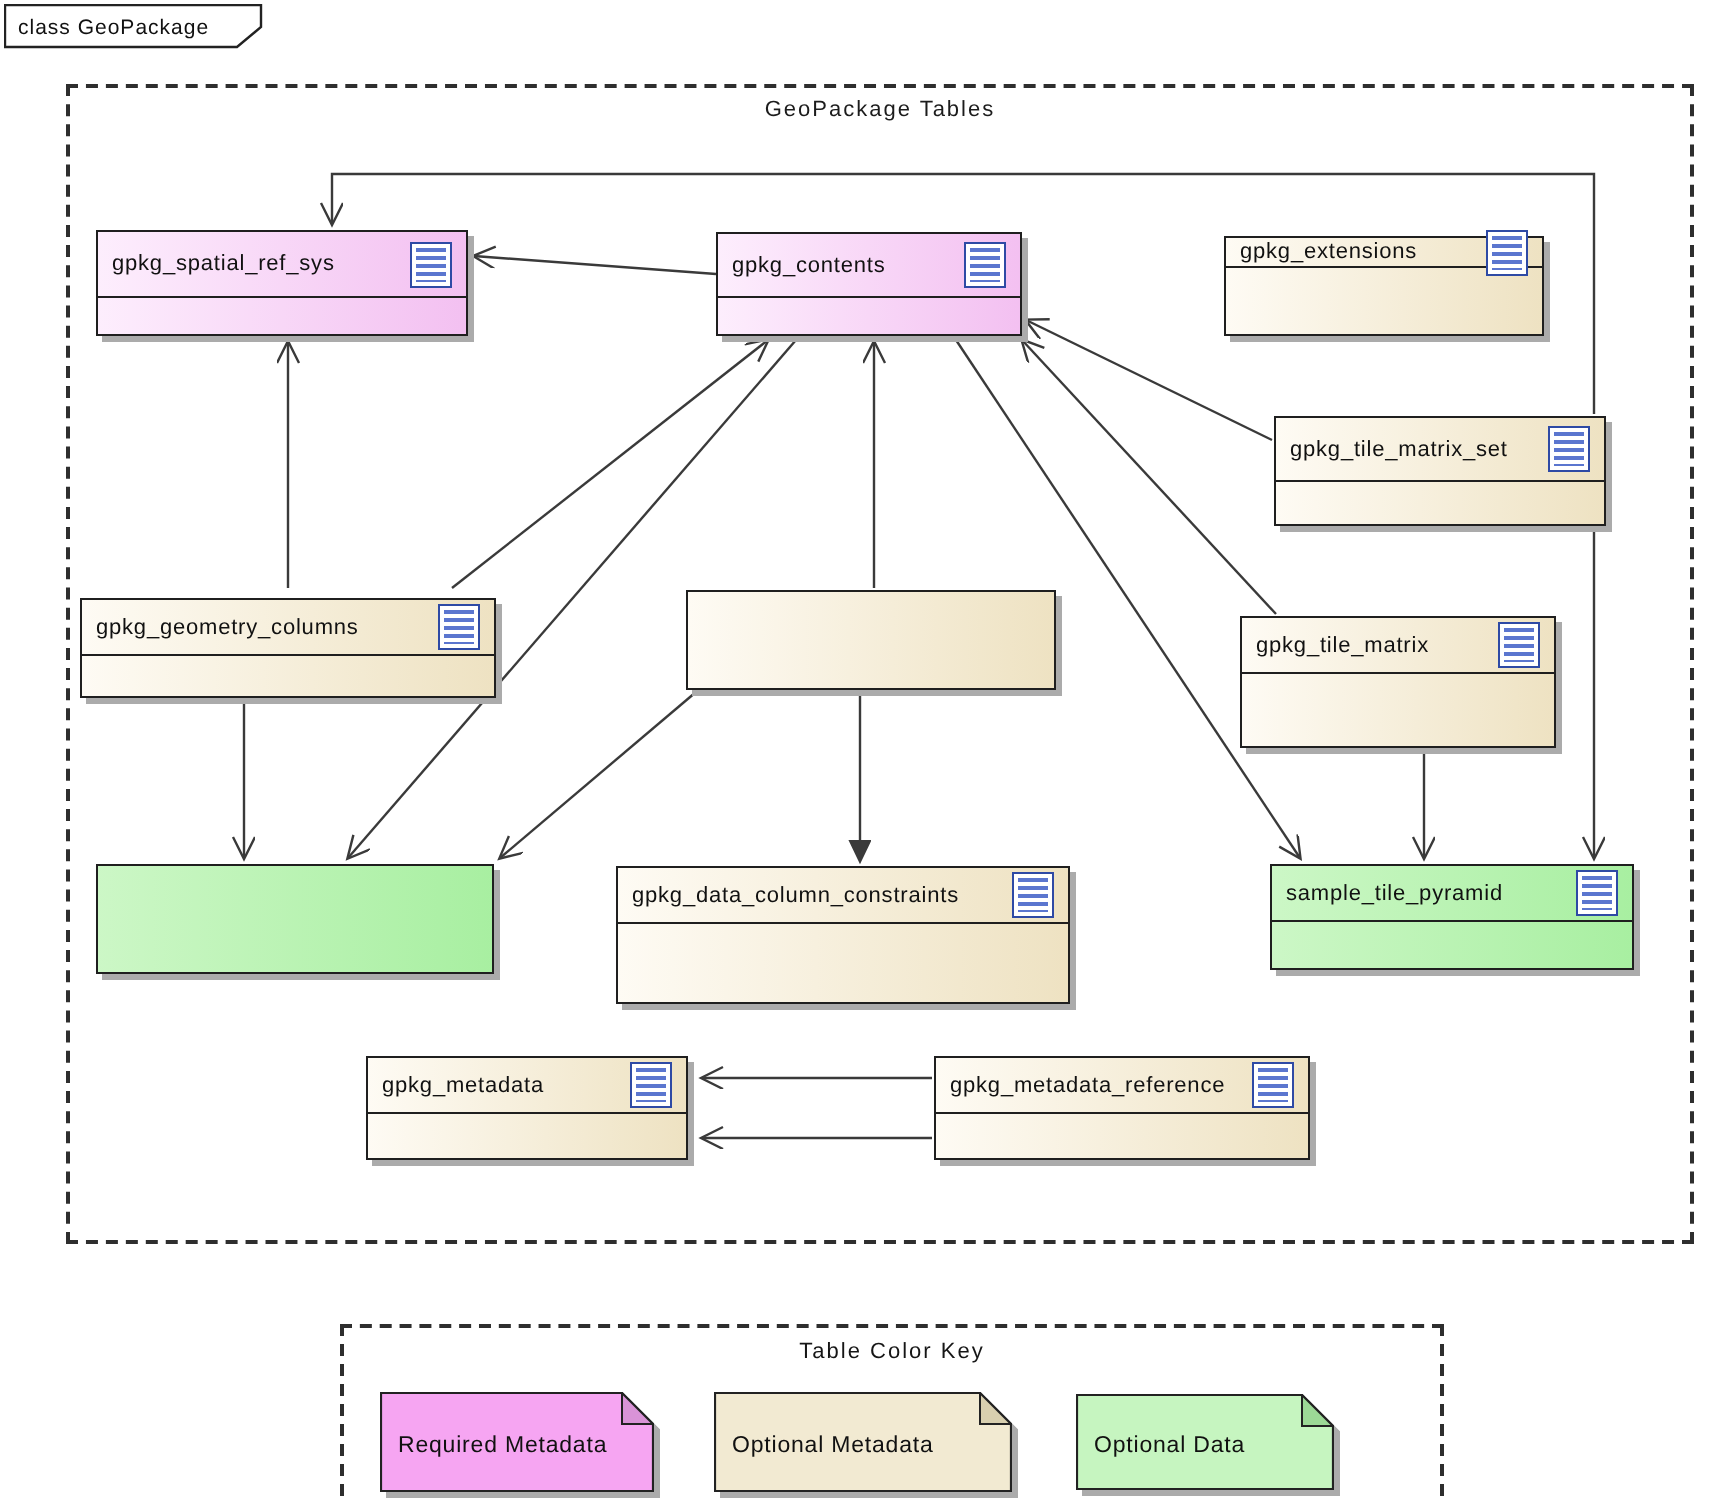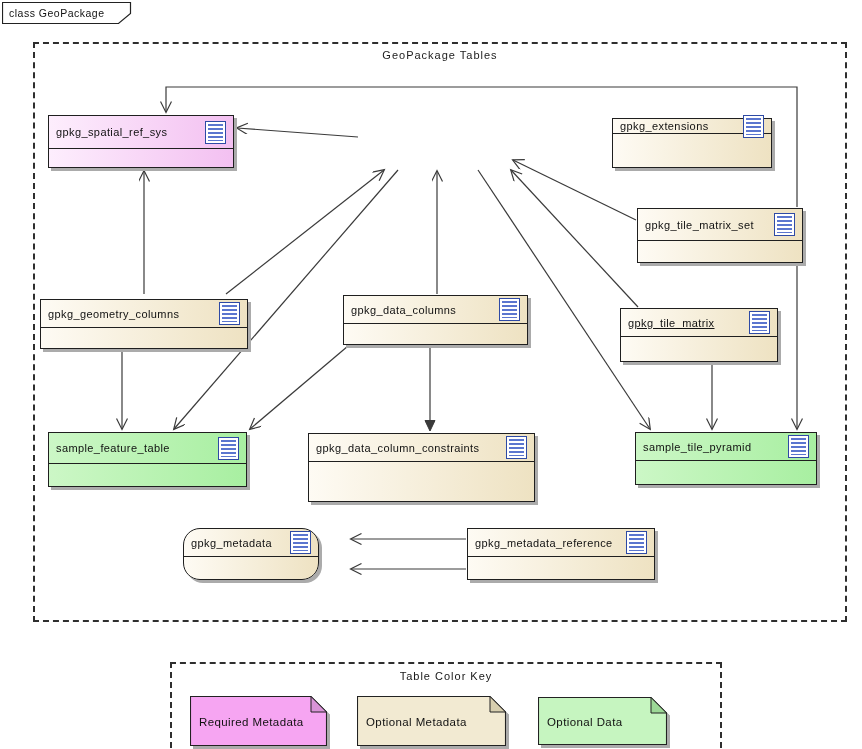--- a/index.html
+++ b/index.html
@@ -87,20 +87,27 @@
     </svg>
   </div>
 
 <div class="uml-box" style="left: 48px; top: 115px; width: 186px; height: 53px; background: linear-gradient(90deg, rgb(253, 238, 253), rgb(243, 192, 241));">
       <div class="uml-name" style="height: 33px;">
         <span class="uml-label">gpkg_spatial_ref_sys</span>
         <span class="tbl-icon"></span>
       </div>
       <div class="uml-attrs"></div>
     </div>
+    <div class="uml-box" style="left: 358px; top: 116px; width: 153px; height: 52px; background: linear-gradient(90deg, rgb(253, 238, 253), rgb(243, 192, 241));">
+      <div class="uml-name" style="height: 32px;">
+        <span class="uml-label">gpkg_contents</span>
+        <span class="tbl-icon"></span>
+      </div>
+      <div class="uml-attrs"></div>
+    </div>
     <div class="uml-box" style="left: 612px; top: 118px; width: 160px; height: 50px; background: linear-gradient(90deg, rgb(254, 251, 244), rgb(238, 226, 194));">
       <div class="uml-name" style="height: 15px;">
         <span class="uml-label">gpkg_extensions</span>
         <span class="tbl-icon"></span>
       </div>
       <div class="uml-attrs"></div>
     </div>
     <div class="uml-box" style="left: 637px; top: 208px; width: 166px; height: 55px; background: linear-gradient(90deg, rgb(254, 251, 244), rgb(238, 226, 194));">
       <div class="uml-name" style="height: 32px;">
         <span class="uml-label">gpkg_tile_matrix_set</span>
@@ -109,55 +116,47 @@
       <div class="uml-attrs"></div>
     </div>
     <div class="uml-box" style="left: 40px; top: 299px; width: 208px; height: 50px; background: linear-gradient(90deg, rgb(254, 251, 244), rgb(238, 226, 194));">
       <div class="uml-name" style="height: 28px;">
         <span class="uml-label">gpkg_geometry_columns</span>
         <span class="tbl-icon"></span>
       </div>
       <div class="uml-attrs"></div>
     </div>
     <div class="uml-box" style="left: 343px; top: 295px; width: 185px; height: 50px; background: linear-gradient(90deg, rgb(254, 251, 244), rgb(238, 226, 194));">
-      <div class="uml-name" style="height: 28px;">
-        <span class="uml-label">gpkg_data_columns</span>
-        <span class="tbl-icon"></span>
-      </div>
       <div class="uml-attrs"></div>
     </div>
-    <div class="uml-box" style="left: 620px; top: 308px; width: 158px; height: 54px; background: linear-gradient(90deg, rgb(254, 251, 244), rgb(238, 226, 194)); text-decoration: underline;">
+    <div class="uml-box" style="left: 620px; top: 308px; width: 158px; height: 66px; background: linear-gradient(90deg, rgb(254, 251, 244), rgb(238, 226, 194));">
       <div class="uml-name" style="height: 28px;">
         <span class="uml-label">gpkg_tile_matrix</span>
         <span class="tbl-icon"></span>
       </div>
       <div class="uml-attrs"></div>
     </div>
     <div class="uml-box" style="left: 48px; top: 432px; width: 199px; height: 55px; background: linear-gradient(90deg, rgb(204, 247, 198), rgb(168, 239, 161));">
-      <div class="uml-name" style="height: 31px;">
-        <span class="uml-label">sample_feature_table</span>
-        <span class="tbl-icon"></span>
-      </div>
       <div class="uml-attrs"></div>
     </div>
     <div class="uml-box" style="left: 308px; top: 433px; width: 227px; height: 69px; background: linear-gradient(90deg, rgb(254, 251, 244), rgb(238, 226, 194));">
       <div class="uml-name" style="height: 28px;">
         <span class="uml-label">gpkg_data_column_constraints</span>
         <span class="tbl-icon"></span>
       </div>
       <div class="uml-attrs"></div>
     </div>
     <div class="uml-box" style="left: 635px; top: 432px; width: 182px; height: 53px; background: linear-gradient(90deg, rgb(204, 247, 198), rgb(168, 239, 161));">
       <div class="uml-name" style="height: 28px;">
         <span class="uml-label">sample_tile_pyramid</span>
         <span class="tbl-icon"></span>
       </div>
       <div class="uml-attrs"></div>
     </div>
-    <div class="uml-box" style="left: 183px; top: 528px; width: 136px; height: 52px; background: linear-gradient(90deg, rgb(254, 251, 244), rgb(238, 226, 194)); border-radius: 17px;">
+    <div class="uml-box" style="left: 183px; top: 528px; width: 161px; height: 52px; background: linear-gradient(90deg, rgb(254, 251, 244), rgb(238, 226, 194));">
       <div class="uml-name" style="height: 28px;">
         <span class="uml-label">gpkg_metadata</span>
         <span class="tbl-icon"></span>
       </div>
       <div class="uml-attrs"></div>
     </div>
     <div class="uml-box" style="left: 467px; top: 528px; width: 188px; height: 52px; background: linear-gradient(90deg, rgb(254, 251, 244), rgb(238, 226, 194));">
       <div class="uml-name" style="height: 28px;">
         <span class="uml-label">gpkg_metadata_reference</span>
         <span class="tbl-icon"></span>

